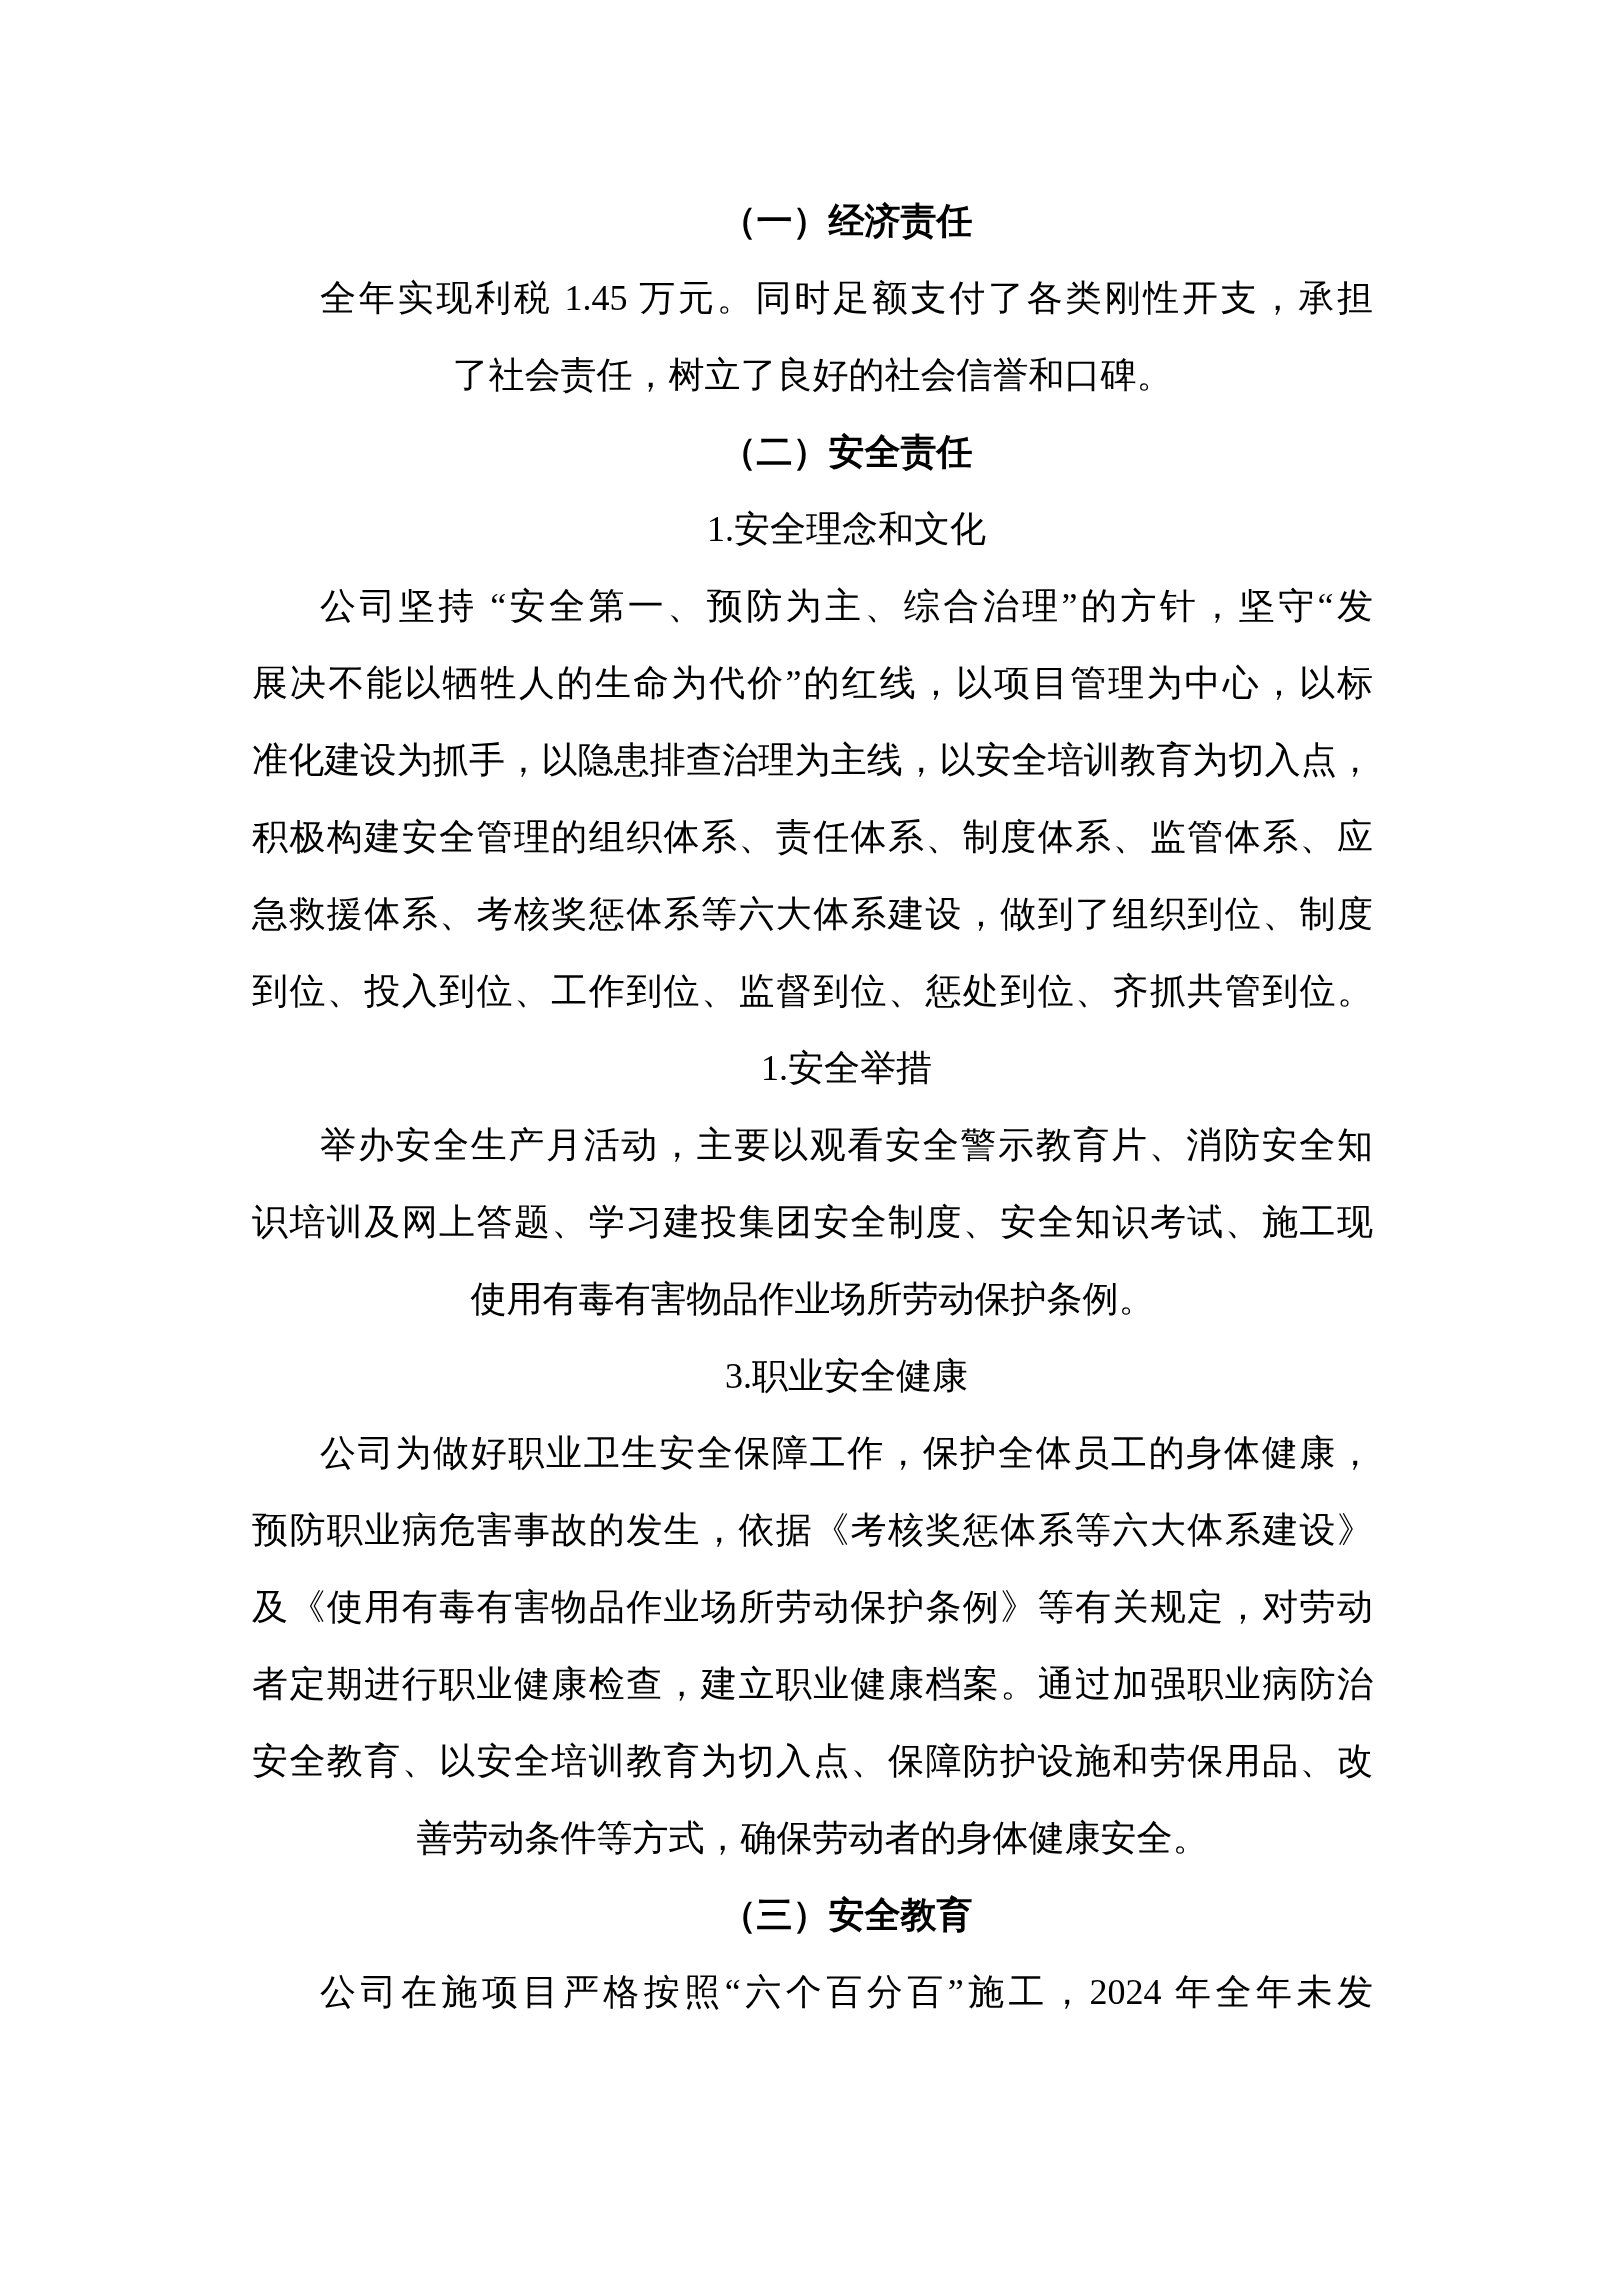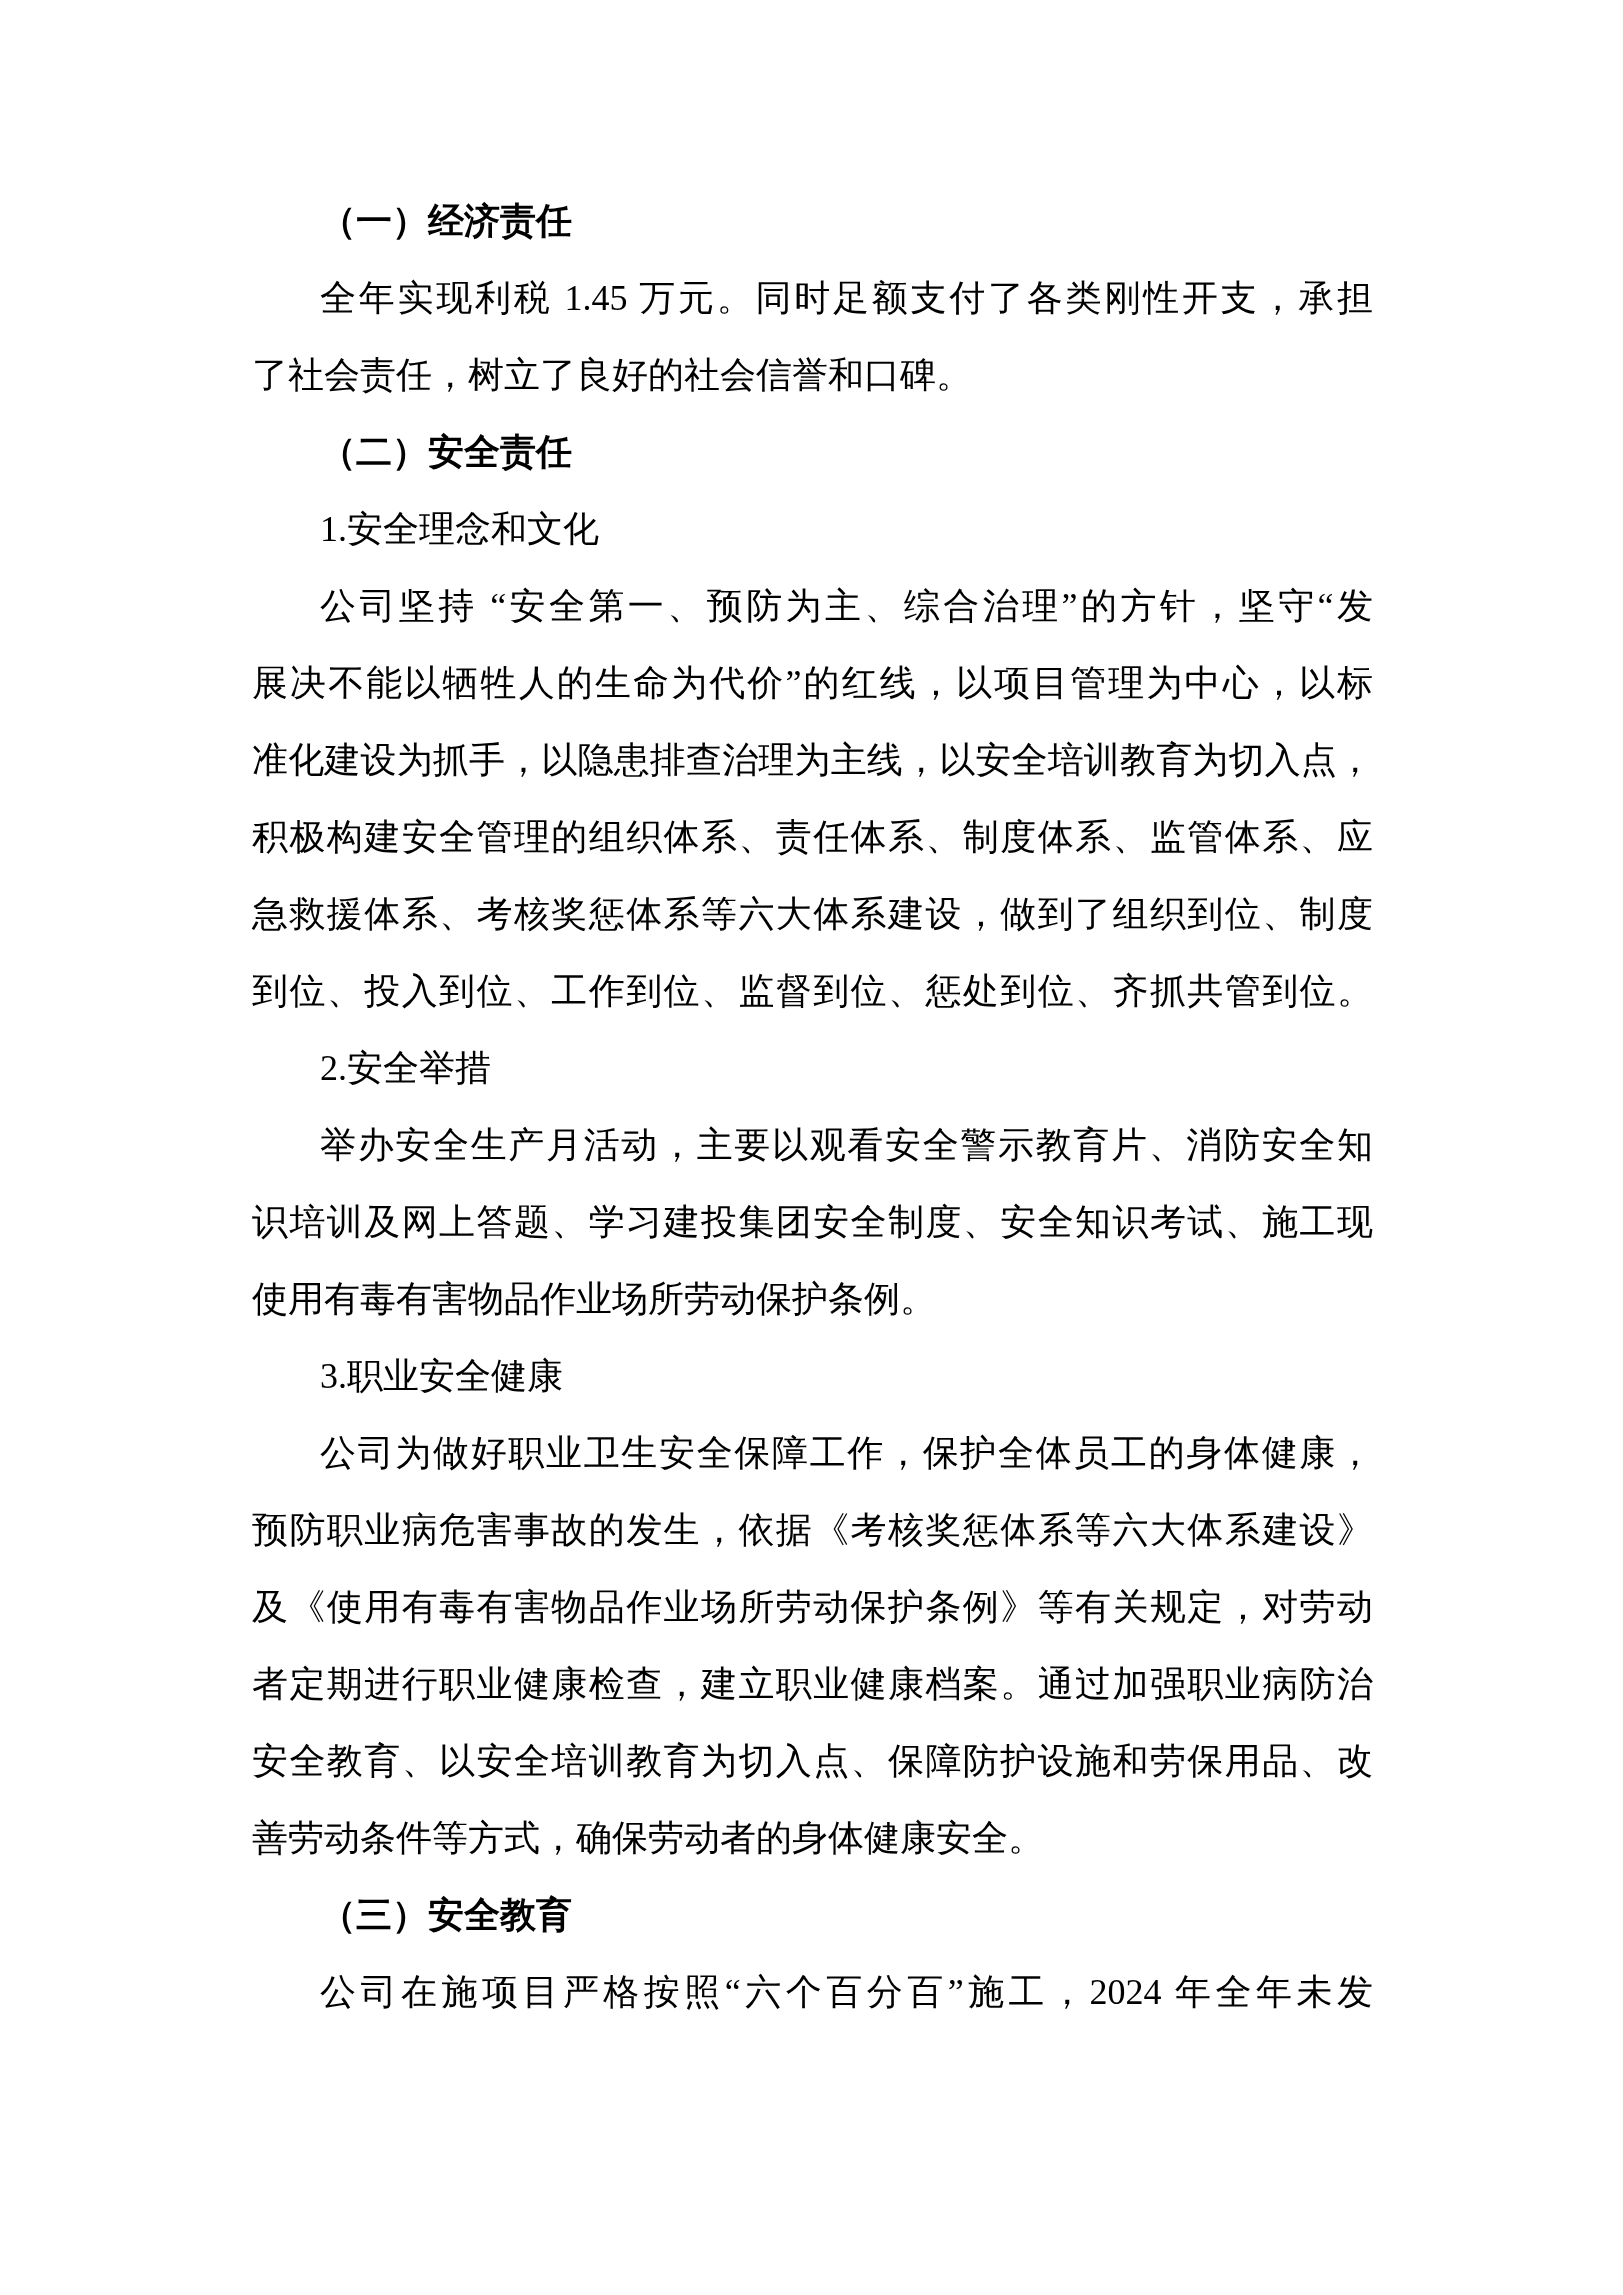--- a/index.html
+++ b/index.html
@@ -18,21 +18,21 @@
     left: 252px;
     top: 183px;
     width: 1121px;
     color: #000000;
   }
   .line {
     font-size: 36px;
     line-height: 77px;
     height: 77px;
     white-space: normal;
-    text-align: left;
+    text-align: center;
   }
   .indent {
     text-indent: 68px;
   }
   .bold {
     font-weight: bold;
   }
   .just {
     text-align: justify;
     text-align-last: justify;
@@ -46,21 +46,21 @@
   <div class="line indent just">全年实现利税 1.45 万元。同时足额支付了各类刚性开支，承担</div>
   <div class="line">了社会责任，树立了良好的社会信誉和口碑。</div>
   <div class="line indent bold">（二）安全责任</div>
   <div class="line indent">1.安全理念和文化</div>
   <div class="line indent just">公司坚持 “安全第一、预防为主、综合治理”的方针，坚守“发</div>
   <div class="line just">展决不能以牺牲人的生命为代价”的红线，以项目管理为中心，以标</div>
   <div class="line just">准化建设为抓手，以隐患排查治理为主线，以安全培训教育为切入点，</div>
   <div class="line just">积极构建安全管理的组织体系、责任体系、制度体系、监管体系、应</div>
   <div class="line just">急救援体系、考核奖惩体系等六大体系建设，做到了组织到位、制度</div>
   <div class="line just">到位、投入到位、工作到位、监督到位、惩处到位、齐抓共管到位。</div>
-  <div class="line indent">2.安全举措</div>
+  <div class="line indent">1.安全举措</div>
   <div class="line indent just">举办安全生产月活动，主要以观看安全警示教育片、消防安全知</div>
   <div class="line just">识培训及网上答题、学习建投集团安全制度、安全知识考试、施工现</div>
   <div class="line">使用有毒有害物品作业场所劳动保护条例。</div>
   <div class="line indent">3.职业安全健康</div>
   <div class="line indent just">公司为做好职业卫生安全保障工作，保护全体员工的身体健康，</div>
   <div class="line just">预防职业病危害事故的发生，依据《考核奖惩体系等六大体系建设》</div>
   <div class="line just">及《使用有毒有害物品作业场所劳动保护条例》等有关规定，对劳动</div>
   <div class="line just">者定期进行职业健康检查，建立职业健康档案。通过加强职业病防治</div>
   <div class="line just">安全教育、以安全培训教育为切入点、保障防护设施和劳保用品、改</div>
   <div class="line">善劳动条件等方式，确保劳动者的身体健康安全。</div>

